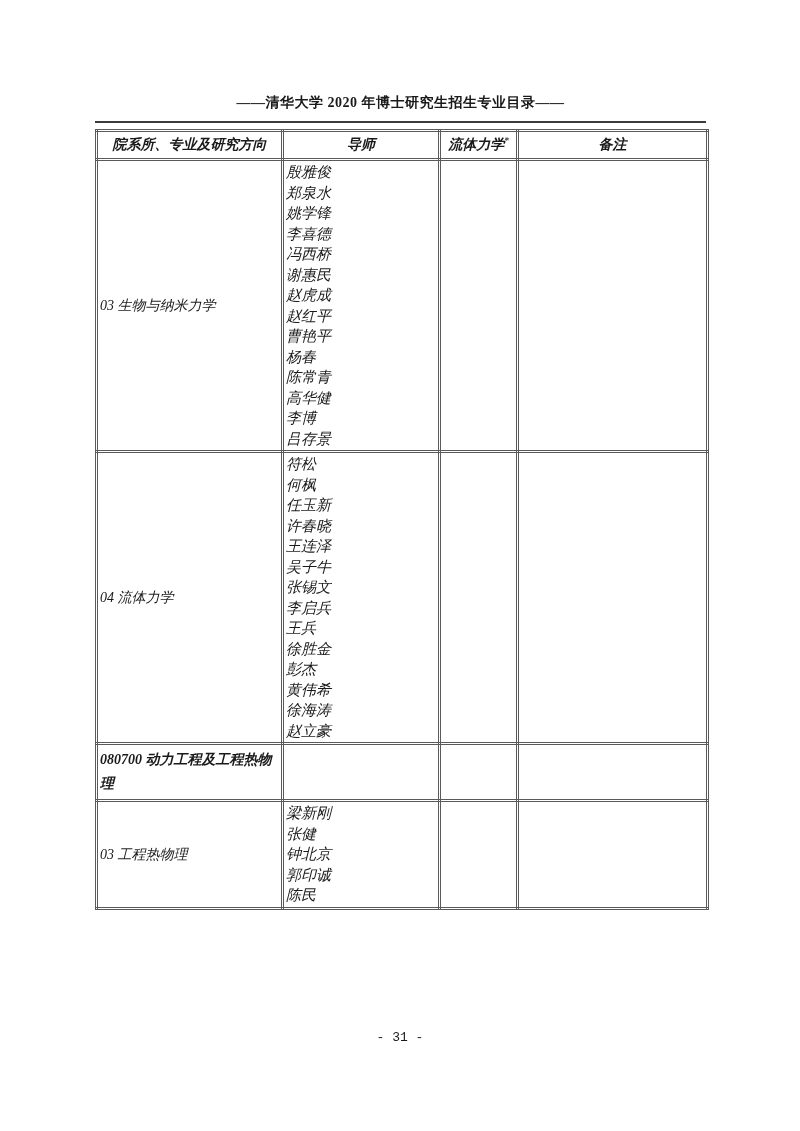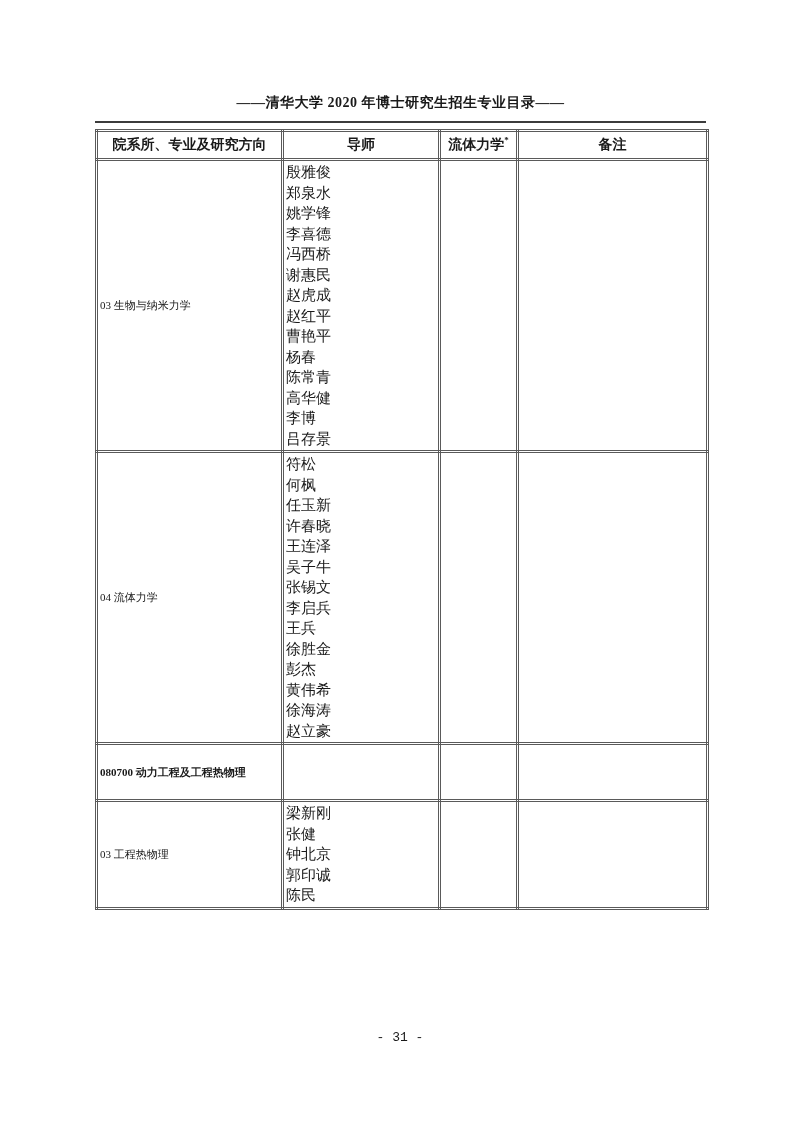--- a/index.html
+++ b/index.html
@@ -24,41 +24,42 @@
     font-weight: bold;
     letter-spacing: 0.5px;
     white-space: nowrap;
   }
 
   
   table.catalog {
     border-collapse: collapse;
     table-layout: fixed;
     width: 611px;
+    font-style: italic;
   }
   table.catalog th, table.catalog td {
     border: 3px double #5a5a5a;
     padding: 1px 2px;
     overflow: hidden;
   }
   table.catalog th {
     font-size: 14px;
     font-weight: bold;
     text-align: center;
     vertical-align: middle;
     height: 22px;
     padding: 2px 1px;
   }
   th sup {
     font-size: 9px;
     vertical-align: super;
     line-height: 0;
   }
   td.dir {
-    font-size: 11px;
+    font-size: 14px;
     vertical-align: middle;
     text-align: left;
     line-height: 21px;
     padding-left: 2px;
   }
   tr.section-row td.dir {
     font-weight: bold;
     line-height: 24px;
     padding: 3px 0 3px 2px;
   }

